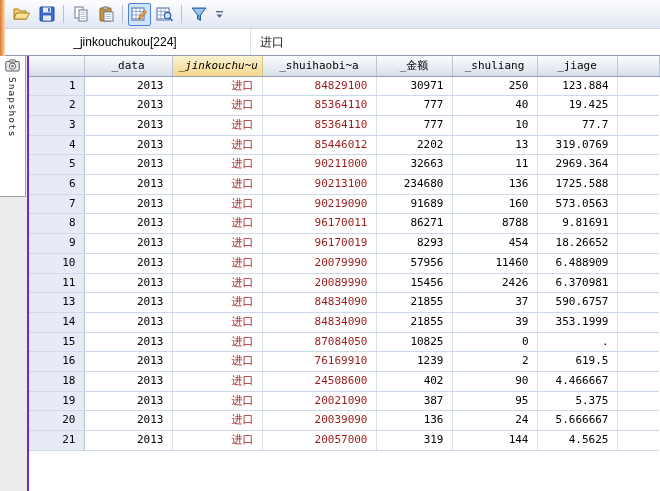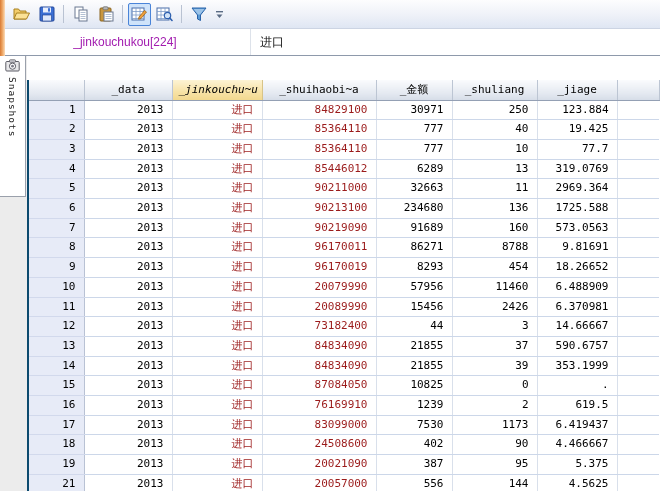--- a/index.html
+++ b/index.html
@@ -20,32 +20,32 @@
   .tb-btn{width:23px;height:23px;display:flex;align-items:center;justify-content:center;
     border:1px solid transparent;border-radius:2px;margin:0 1px;box-sizing:border-box;}
   .tb-btn.pressed{background:#cfe3fa;border:1px solid #4a84d8;}
   .tb-sep{width:1px;height:18px;background:#b9c2d2;margin:0 4px;}
   .tb-overflow{display:flex;flex-direction:column;align-items:center;justify-content:center;
     width:12px;height:22px;margin-left:2px;}
   
   .cellref-bar{position:absolute;left:0;top:29px;right:0;height:27px;background:#ffffff;
     border-bottom:1px solid #8e99ab;display:flex;box-sizing:border-box;}
   .cellref-box{width:250px;display:flex;align-items:center;justify-content:center;
-    border-right:1px solid #dde2ea;font-size:12px;color:#a21caf;}
+    border-right:1px solid #dde2ea;font-size:12px;color:#000000;}
   .value-box{flex:1;display:flex;align-items:center;padding-left:9px;font-size:12px;color:#111;}
   
   .main{position:absolute;left:0;top:56px;right:0;bottom:0;display:flex;}
   .sidebar{width:27px;background:#ececec;position:relative;flex:0 0 27px;}
   .snapshot-tab{position:absolute;left:0;top:0;width:26px;height:141px;background:#ffffff;
     border-right:1px solid #9aa0ab;border-bottom:1px solid #9aa0ab;box-sizing:border-box;
     display:flex;flex-direction:column;align-items:center;padding-top:3px;}
   .snapshot-label{writing-mode:vertical-rl;font-family:"DejaVu Sans Mono","Liberation Mono",monospace;
     font-size:9.5px;color:#1a1a1a;margin-top:5px;letter-spacing:1px;}
   
-  .grid-wrap{flex:1;border-left:2px solid #0c4a6e;background:#ffffff;overflow:hidden;margin-top:24px;}
+  .grid-wrap{flex:1;border-left:2px solid #6d28d9;background:#ffffff;overflow:hidden;}
   table.grid{border-collapse:collapse;table-layout:fixed;font-family:"DejaVu Sans Mono","Liberation Mono",monospace;
     font-size:11px;color:#000;}
   table.grid th{
     height:20px;padding:0 6px;font-weight:normal;text-align:center;overflow:hidden;white-space:nowrap;
     background:linear-gradient(#fafbfd,#e3e8f0 70%,#d6dde8);
     border-right:1px solid #bcc5d3;border-bottom:1px solid #94a0b4;box-sizing:border-box;}
   table.grid th.sel{
     background:linear-gradient(#fdf3d4,#f7e2a6 60%,#f2d88e);
     border-right:1px solid #d8c488;border-left:1px solid #d8c488;font-style:italic;}
   table.grid td{
@@ -214,21 +214,21 @@
             <td class="num">777</td>
             <td class="num">10</td>
             <td class="num">77.7</td>
             <td class="filler"></td>
           </tr>
           <tr>
             <td class="obs">4</td>
             <td class="num">2013</td>
             <td class="str">进口</td>
             <td class="str">85446012</td>
-            <td class="num">6289</td>
+            <td class="num">2202</td>
             <td class="num">13</td>
             <td class="num">319.0769</td>
             <td class="filler"></td>
           </tr>
           <tr>
             <td class="obs">5</td>
             <td class="num">2013</td>
             <td class="str">进口</td>
             <td class="str">90211000</td>
             <td class="num">32663</td>
@@ -290,30 +290,20 @@
             <td class="obs">11</td>
             <td class="num">2013</td>
             <td class="str">进口</td>
             <td class="str">20089990</td>
             <td class="num">15456</td>
             <td class="num">2426</td>
             <td class="num">6.370981</td>
             <td class="filler"></td>
           </tr>
           <tr>
-            <td class="obs">12</td>
-            <td class="num">2013</td>
-            <td class="str">进口</td>
-            <td class="str">73182400</td>
-            <td class="num">44</td>
-            <td class="num">3</td>
-            <td class="num">14.66667</td>
-            <td class="filler"></td>
-          </tr>
-          <tr>
             <td class="obs">13</td>
             <td class="num">2013</td>
             <td class="str">进口</td>
             <td class="str">84834090</td>
             <td class="num">21855</td>
             <td class="num">37</td>
             <td class="num">590.6757</td>
             <td class="filler"></td>
           </tr>
           <tr>
@@ -340,55 +330,55 @@
             <td class="obs">16</td>
             <td class="num">2013</td>
             <td class="str">进口</td>
             <td class="str">76169910</td>
             <td class="num">1239</td>
             <td class="num">2</td>
             <td class="num">619.5</td>
             <td class="filler"></td>
           </tr>
           <tr>
-            <td class="obs">17</td>
-            <td class="num">2013</td>
-            <td class="str">进口</td>
-            <td class="str">83099000</td>
-            <td class="num">7530</td>
-            <td class="num">1173</td>
-            <td class="num">6.419437</td>
-            <td class="filler"></td>
-          </tr>
-          <tr>
             <td class="obs">18</td>
             <td class="num">2013</td>
             <td class="str">进口</td>
             <td class="str">24508600</td>
             <td class="num">402</td>
             <td class="num">90</td>
             <td class="num">4.466667</td>
             <td class="filler"></td>
           </tr>
           <tr>
             <td class="obs">19</td>
             <td class="num">2013</td>
             <td class="str">进口</td>
             <td class="str">20021090</td>
             <td class="num">387</td>
             <td class="num">95</td>
             <td class="num">5.375</td>
             <td class="filler"></td>
           </tr>
           <tr>
+            <td class="obs">20</td>
+            <td class="num">2013</td>
+            <td class="str">进口</td>
+            <td class="str">20039090</td>
+            <td class="num">136</td>
+            <td class="num">24</td>
+            <td class="num">5.666667</td>
+            <td class="filler"></td>
+          </tr>
+          <tr>
             <td class="obs">21</td>
             <td class="num">2013</td>
             <td class="str">进口</td>
             <td class="str">20057000</td>
-            <td class="num">556</td>
+            <td class="num">319</td>
             <td class="num">144</td>
             <td class="num">4.5625</td>
             <td class="filler"></td>
           </tr>
         </tbody>
       </table>
   </div>
 </div>
 
 </body></html>

